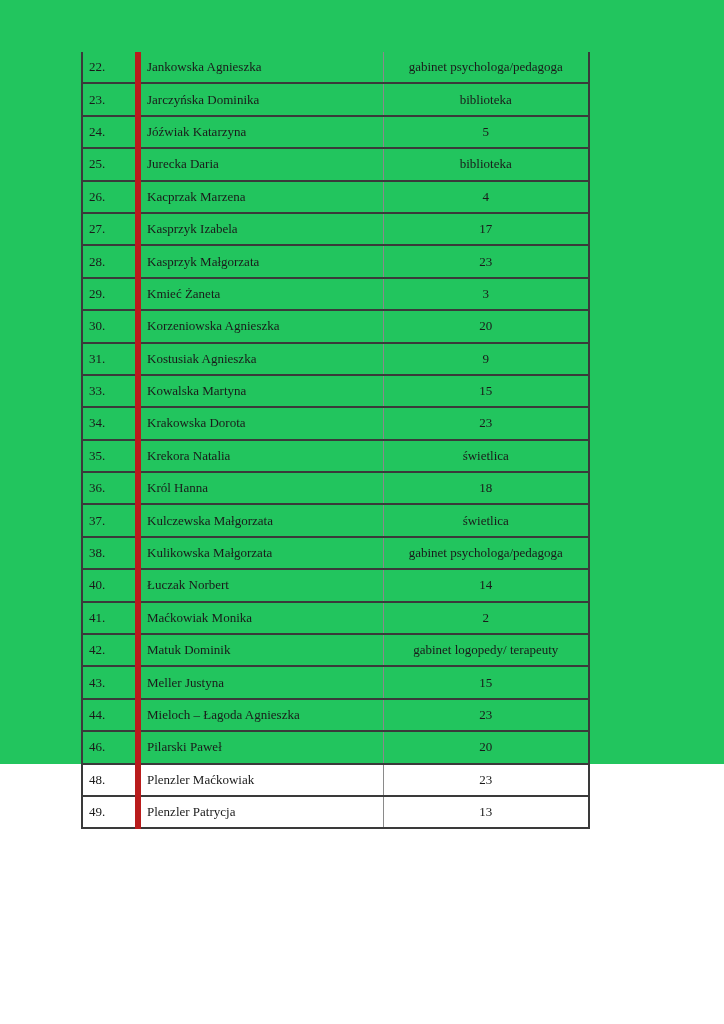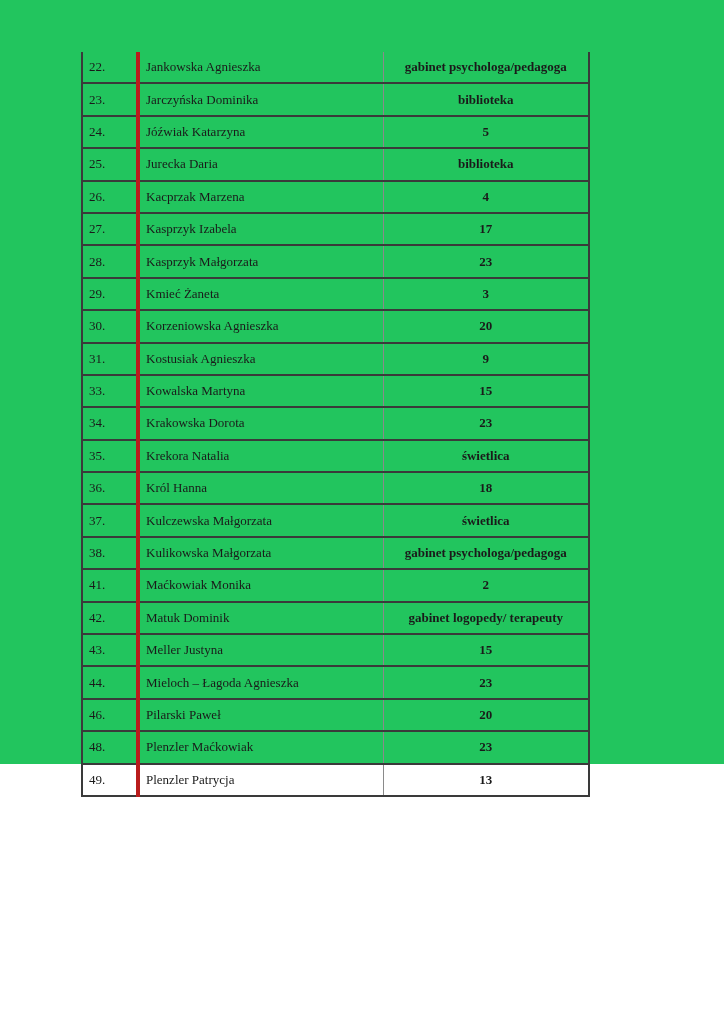--- a/index.html
+++ b/index.html
@@ -11,23 +11,23 @@
       border-collapse: collapse; table-layout: fixed;
       border-left: 2px solid #3a3a3a; border-right: 2px solid #3a3a3a; border-bottom: 2px solid #3a3a3a;
     }
     table.assign td {
       height: 30.4px; padding: 0; font-size: 13px; line-height: 14px;
       border-bottom: 2px solid #3a3a3a; vertical-align: middle;
     }
     table.assign tr:last-child td { border-bottom: none; }
     td.num { width: 56px; padding-left: 6px !important; box-sizing: border-box; }
     td.name { width: 245px; padding-left: 6px !important; box-sizing: border-box;
-              border-left: 4px solid #b91c1c; }
+              border-left: 6px solid #b91c1c; }
     td.room { text-align: center; border-left: 1px solid #8a8a8a; }
-    td.room .line { display: block; font-weight: bold; }
+    td.room .line { display: block; }
   </style>
 </head>
 <body>
 
 <div class="page">
   <table class="assign">
     <tbody id="rows">
         <tr>
           <td class="num">22.</td>
           <td class="name">Jankowska Agnieszka</td>
@@ -134,20 +134,27 @@
           </td>
         </tr>
         <tr>
           <td class="num">38.</td>
           <td class="name">Kulikowska Małgorzata</td>
           <td class="room">
             <span class="line">gabinet psychologa/pedagoga</span>
           </td>
         </tr>
         <tr>
+          <td class="num">40.</td>
+          <td class="name">Łuczak Norbert</td>
+          <td class="room">
+            <span class="line">14</span>
+          </td>
+        </tr>
+        <tr>
           <td class="num">41.</td>
           <td class="name">Maćkowiak Monika</td>
           <td class="room">
             <span class="line">2</span>
           </td>
         </tr>
         <tr>
           <td class="num">42.</td>
           <td class="name">Matuk Dominik</td>
           <td class="room">

